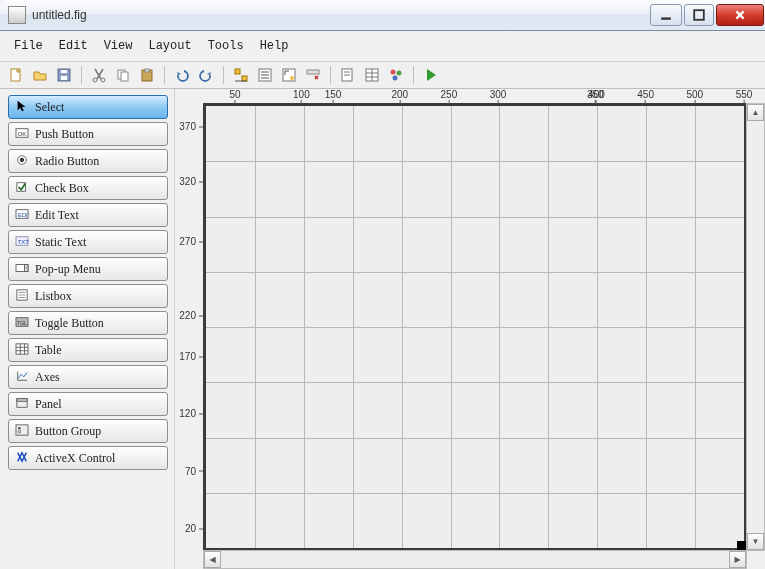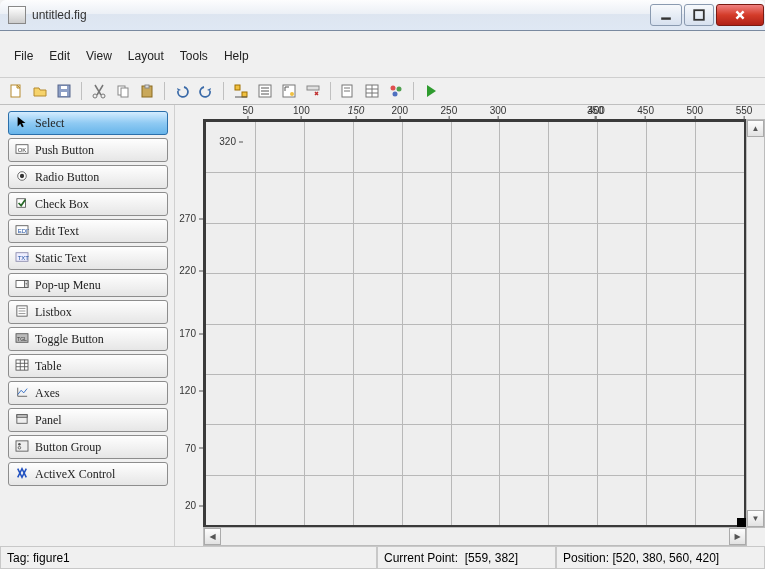--- a/index.html
+++ b/index.html
@@ -9,21 +9,21 @@
 .titlebar { height: 30px; background: linear-gradient(to bottom, #fdfdfe 0%, #ecf0f6 45%, #dde5f0 46%, #dfe8f4 100%); display: flex; align-items: center; border-bottom: 1px solid #7a8aa0; border-radius: 6px 6px 0 0; }
 .titlebar .app-icon { width: 16px; height: 16px; margin: 0 6px 0 8px; background: linear-gradient(to bottom,#fff,#ccc); border:1px solid #888; display:inline-block; }
 .titlebar .title { color: #333; }
 .titlebar-buttons { margin-left: auto; display: flex; }
 .win-btn { width: 30px; height: 20px; margin: 0 1px; background: linear-gradient(to bottom,#f7f9fc,#d7e1ef); border:1px solid #8a9ab0; border-radius:3px; display:flex; align-items:center; justify-content:center; color:#333;}
 .win-btn.max { width: 28px; }
 .win-btn.close { width: 46px; background: linear-gradient(to bottom,#f08080,#d43c2a,#b02016); color:#fff; border-color:#7a1a12;}
 .win-btn svg { width:12px; height:12px; }
 
 
-.menubar { height: 22px; display: flex; align-items: flex-end; padding: 12px 6px; background: #f0f0f0; border-bottom: 1px solid #cfcfcf; }
+.menubar { height: 22px; display: flex; align-items: center; padding: 4px 6px; background: #f0f0f0; border-bottom: 1px solid #cfcfcf; font-family: Liberation Mono, monospace; }
 .menubar .menu-item { padding: 2px 8px; color: #222; cursor: default; }
 
 
 .toolbar { height: 26px; display: flex; align-items: center; padding: 0 6px; gap: 4px; background: #f0f0f0; border-bottom: 1px solid #bfbfbf; }
 .tool-btn { width: 20px; height: 20px; display:flex; align-items:center; justify-content:center; border-radius:2px; }
 .tool-sep { width:1px; height:18px; background:#c0c0c0; margin:0 3px; }
 .ico { width:16px; height:16px; display:block; }
 
 
 .main-area { flex:1; display:flex; overflow:hidden; }
@@ -311,40 +311,40 @@
         <div class="pal-btn">
           <span style="border: none;"><svg width="14" height="12" viewBox="0 0 16 14">
               <path d="M3 12 L8 2 L13 12 M3 2 L8 12 L13 2" fill="none" stroke="#2050c0" stroke-width="1.8"></path>
             </svg></span>
           <span class="pal-label">ActiveX Control</span>
         </div>
       </div>
     <div class="canvas-wrap">
       <div class="ruler-corner"></div>
       <div class="ruler-top" id="ruler-top">
-          <div class="ruler-tick-t" style="left: 45px;"><span>50</span><span class="line"></span></div>
+          <div class="ruler-tick-t" style="left: 32px;"><span>50</span><span class="line"></span></div>
           <div class="ruler-tick-t" style="left: 98.3636px;"><span>100</span><span class="line"></span></div>
-          <div class="ruler-tick-t" style="left: 153px; font-style: italic;"><span>150</span><span class="line"></span></div>
+          <div class="ruler-tick-t" style="left: 130px;"><span>150</span><span class="line"></span></div>
           <div class="ruler-tick-t" style="left: 196.727px;"><span>200</span><span class="line"></span></div>
           <div class="ruler-tick-t" style="left: 245.909px;"><span>250</span><span class="line"></span></div>
           <div class="ruler-tick-t" style="left: 295.091px;"><span>300</span><span class="line"></span></div>
           <div class="ruler-tick-t" style="left: 344.273px; margin-left: 48px;"><span>350</span><span class="line"></span></div>
           <div class="ruler-tick-t" style="left: 393.455px;"><span>400</span><span class="line"></span></div>
           <div class="ruler-tick-t" style="left: 442.636px;"><span>450</span><span class="line"></span></div>
           <div class="ruler-tick-t" style="left: 491.818px;"><span>500</span><span class="line"></span></div>
           <div class="ruler-tick-t" style="left: 541px;"><span>550</span><span class="line"></span></div>
         </div>
       <div class="ruler-left" id="ruler-left">
           <div class="ruler-tick-l" style="bottom: 22.973px;"><span>20</span><span class="line"></span></div>
           <div class="ruler-tick-l" style="bottom: 80.4054px;"><span>70</span><span class="line"></span></div>
           <div class="ruler-tick-l" style="bottom: 137.838px;"><span>120</span><span class="line"></span></div>
           <div class="ruler-tick-l" style="bottom: 195.27px;"><span>170</span><span class="line"></span></div>
-          <div class="ruler-tick-l" style="bottom: 258px;"><span>220</span><span class="line"></span></div>
+          <div class="ruler-tick-l" style="bottom: 236px;"><span>220</span><span class="line"></span></div>
           <div class="ruler-tick-l" style="bottom: 310.135px;"><span>270</span><span class="line"></span></div>
-          <div class="ruler-tick-l" style="bottom: 387px; margin-left: 40px;"><span>320</span><span class="line"></span></div>
+          <div class="ruler-tick-l" style="bottom: 370px;"><span>320</span><span class="line"></span></div>
           <div class="ruler-tick-l" style="bottom: 425px;"><span>370</span><span class="line"></span></div>
         </div>
       <div class="grid-region">
         <div class="gridlines" id="gridlines">
             <div class="gline-v" style="left: 9.09091%;"></div>
             <div class="gline-v" style="left: 18.1818%;"></div>
             <div class="gline-v" style="left: 27.2727%;"></div>
             <div class="gline-v" style="left: 36.3636%;"></div>
             <div class="gline-v" style="left: 45.4545%;"></div>
             <div class="gline-v" style="left: 54.5455%;"></div>
@@ -368,28 +368,14 @@
         <div class="sc-btn">▼</div>
       </div>
       <div class="hscroll">
         <div class="sc-btn">◀</div>
         <div class="sc-track"></div>
         <div class="sc-btn">▶</div>
       </div>
     </div>
   </div>
 
-  <div class="statusbar">
-    <div class="status-cell status-tag">
-      <span>Tag:</span>&nbsp;
-      <span>figure1</span>
-    </div>
-    <div class="status-cell status-cp">
-      <span>Current Point:</span>&nbsp;&nbsp;
-      <span>[559, 382]</span>
-    </div>
-    <div class="status-cell status-pos">
-      <span>Position:</span>&nbsp;
-      <span>[520, 380, 560, 420]</span>
-    </div>
-  </div>
 
 </div>
 
 </body></html>

